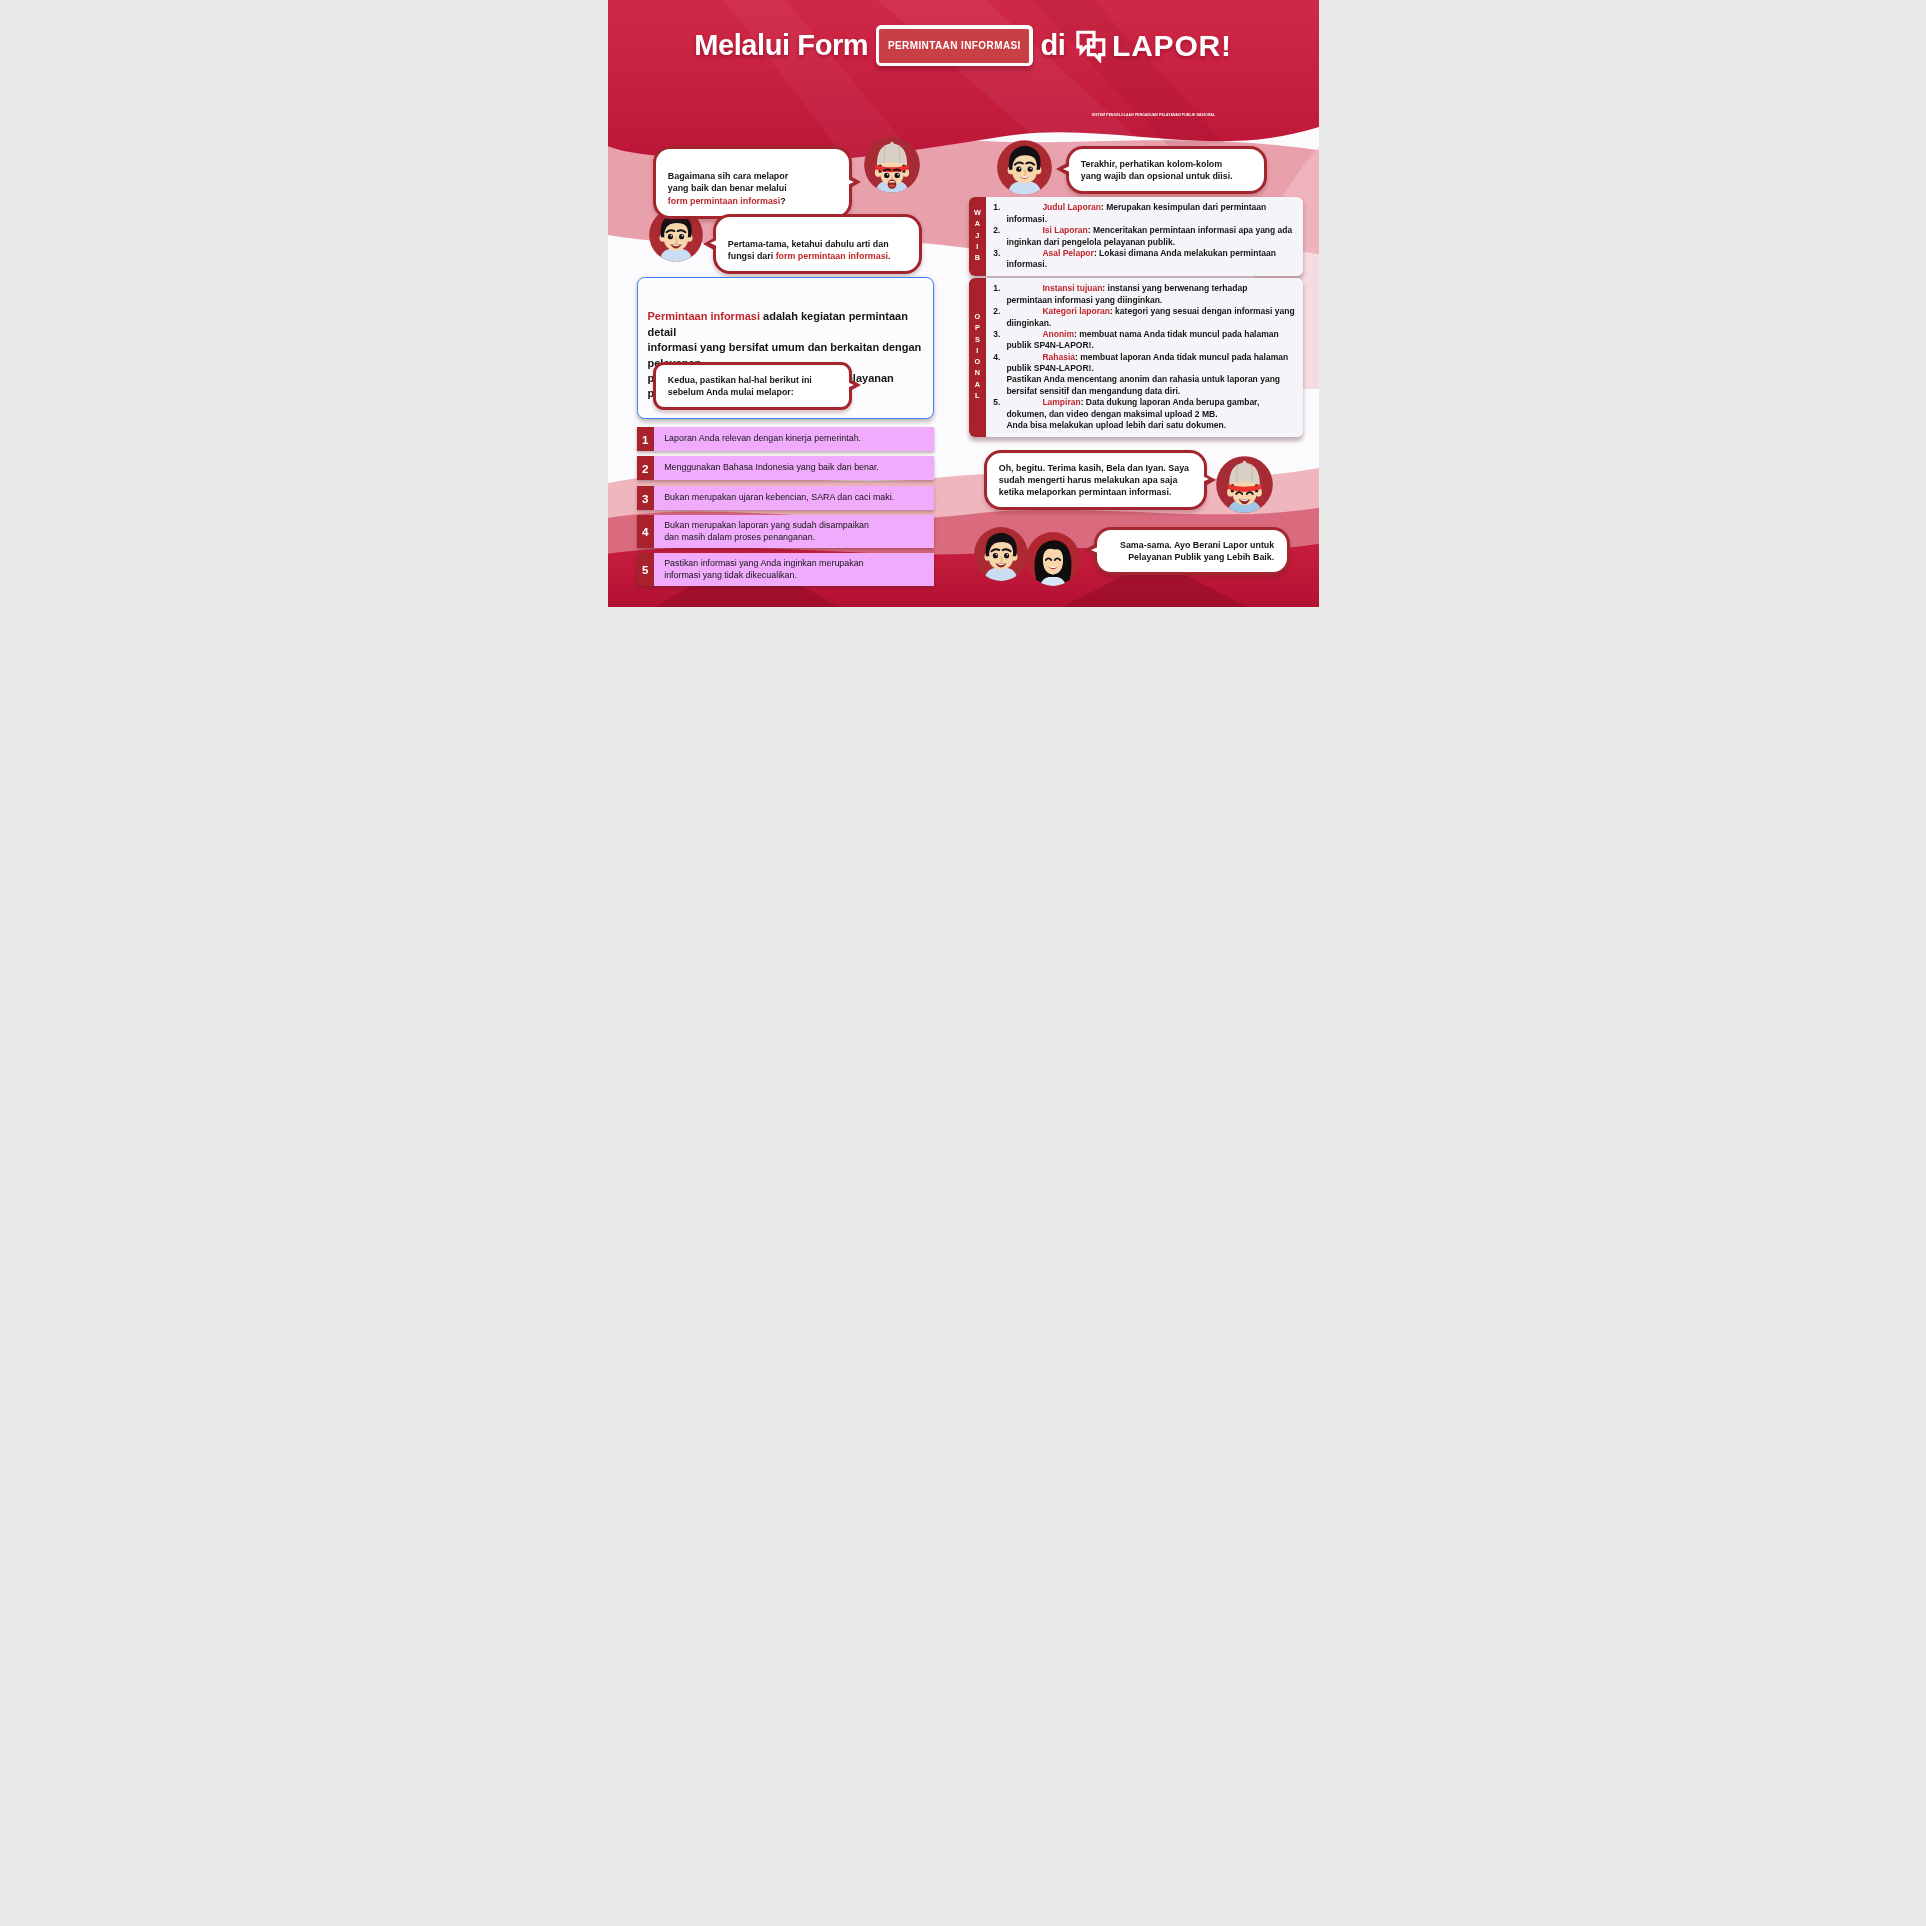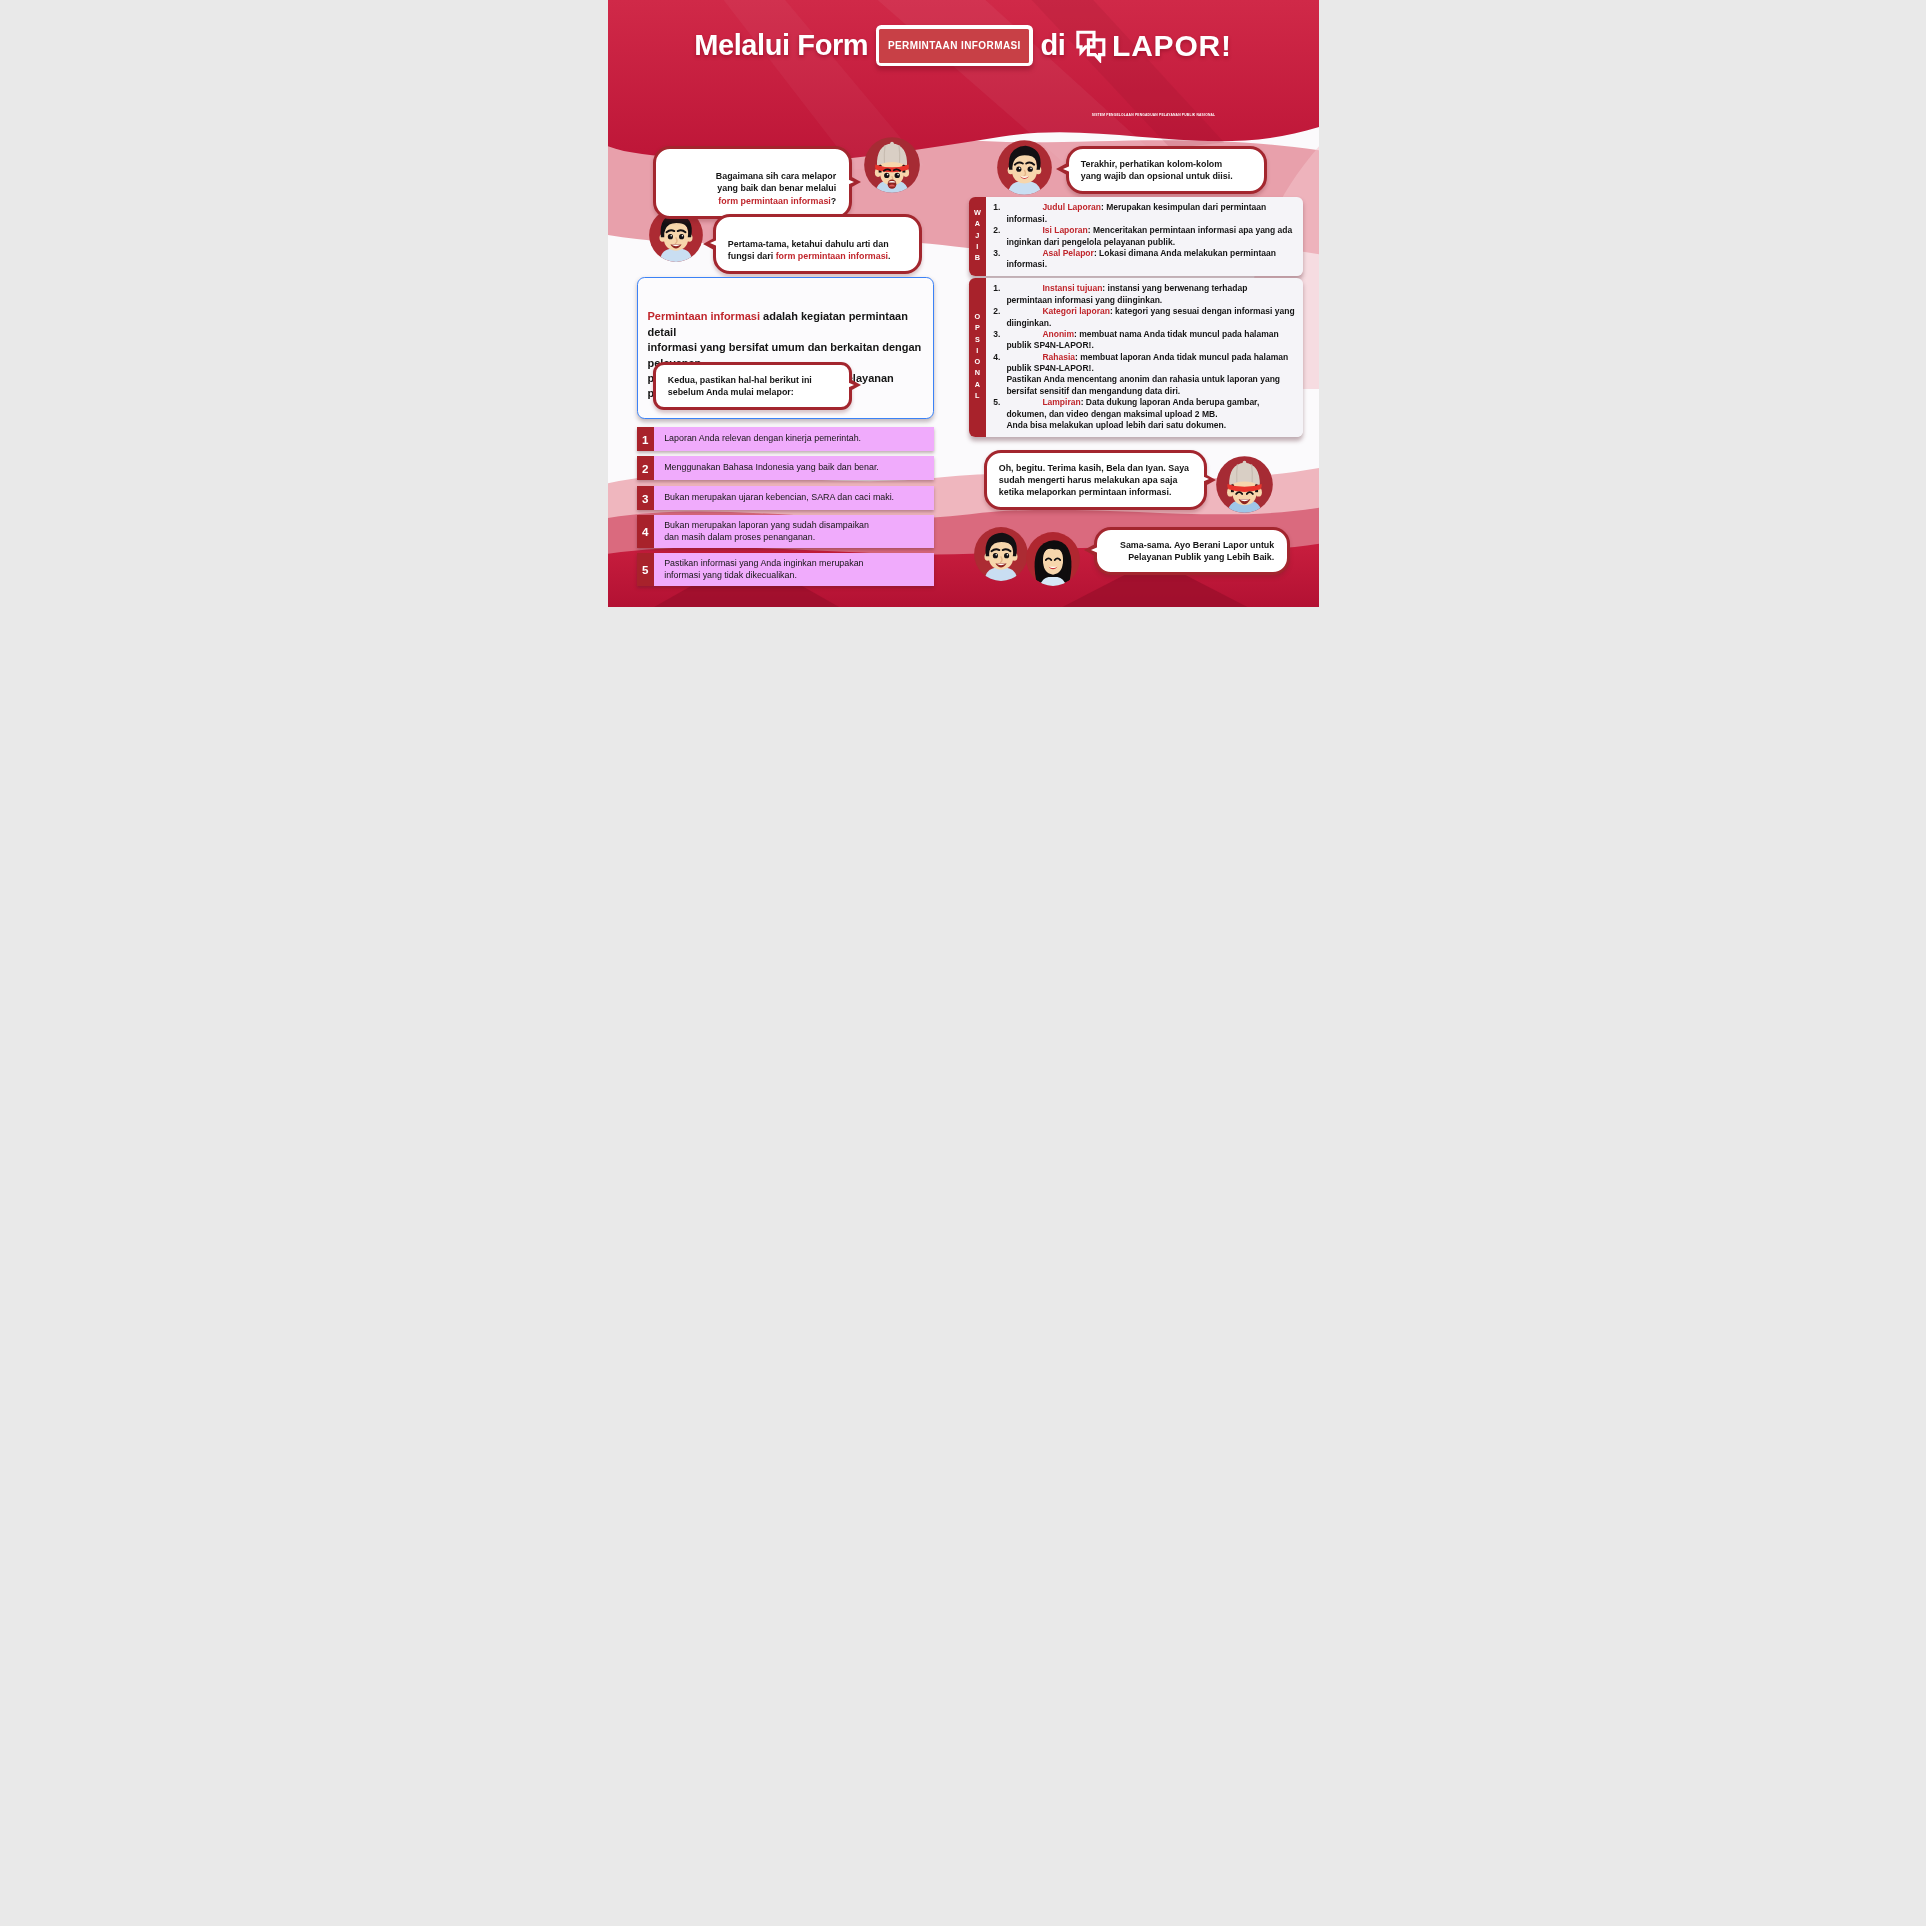--- a/index.html
+++ b/index.html
@@ -118,21 +118,21 @@
             <path d="M14 12 h46 v42 h-24 l-13 15 v-15 h-9 z"></path>
             <path d="M44 34 h44 v42 h-12 v15 l-13 -15 h-19 z"></path>
           </g>
         </svg>
         <span class="logo-text">LAPOR!</span>
       </span>
     </div>
   </div>
   <div class="subtitle">SISTEM PENGELOLAAN PENGADUAN PELAYANAN PUBLIK NASIONAL</div>
 
-  <div class="bubble" style="left:45px; top:146px; width:199px;text-align:right;">
+  <div class="bubble" style="left:45px; top:146px; width:199px;">
     <div class="bubble-inner">
       <span>Bagaimana sih cara melapor
 yang baik dan benar melalui
 </span><span class="red">form permintaan informasi</span><span>?</span>
     </div>
     <div class="tail tail-r"></div>
     <div class="tail tail-r-in"></div>
   </div>
 
   <svg class="av" style="left:255px; top:136px; width:58px; height:58px;" viewBox="0 0 100 100">

